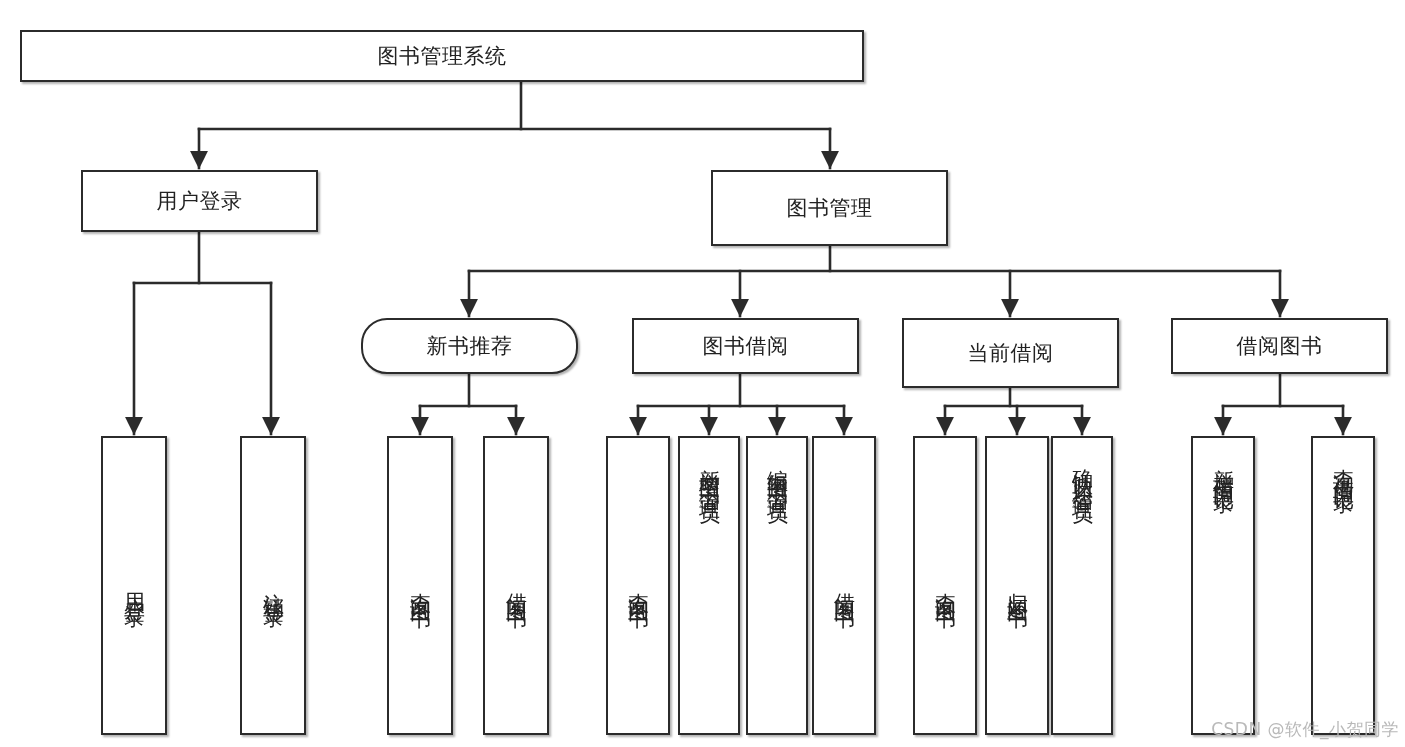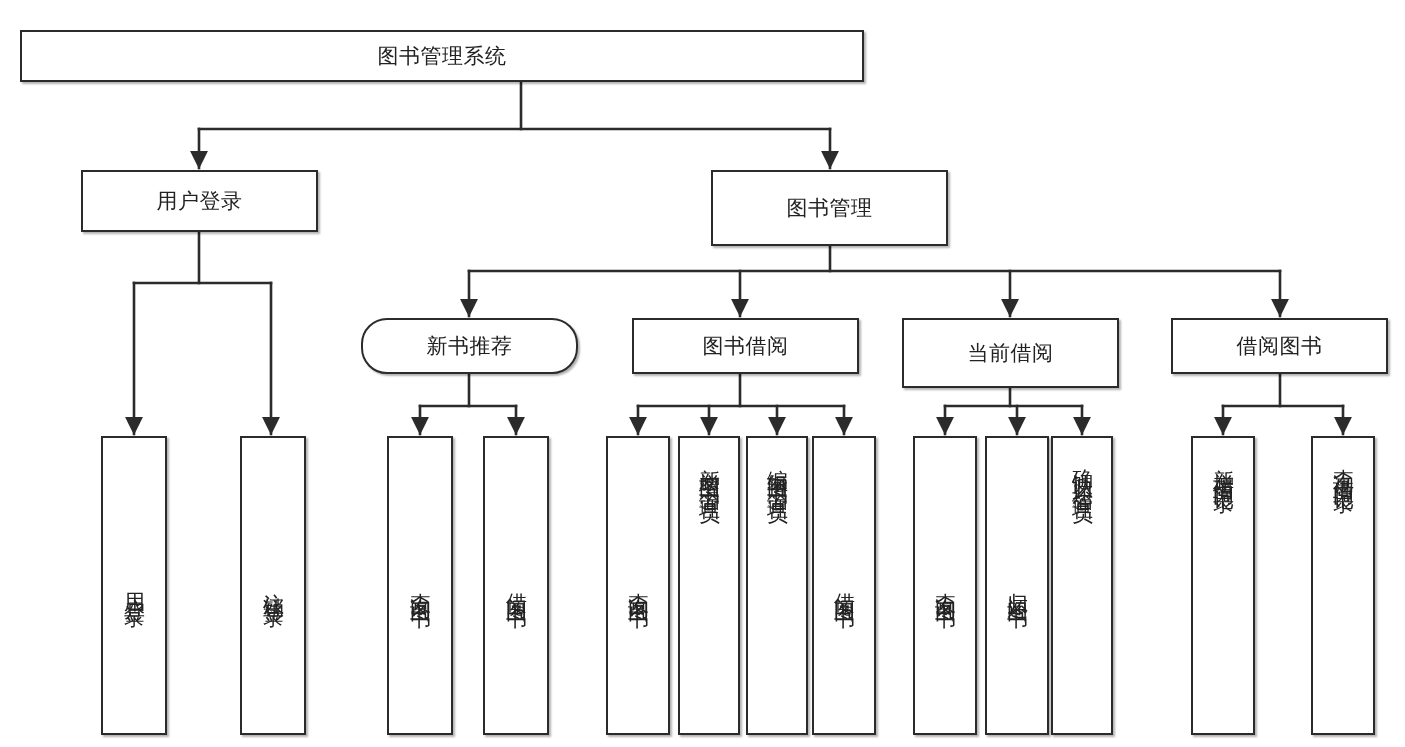--- a/index.html
+++ b/index.html
@@ -160,13 +160,14 @@
         <span class="node-label">确认归还（管理员）</span>
       </div>
       <div class="node-box vertical" style="left: 1191px; top: 436px; width: 64px; height: 299px;">
         <span class="node-label">新增借阅记录</span>
       </div>
       <div class="node-box vertical" style="left: 1311px; top: 436px; width: 64px; height: 299px;">
         <span class="node-label">查询借阅记录</span>
       </div>
     </div>
 
+  <div class="watermark">CSDN @软件_小贺同学</div>
 </div>
 
 </body></html>

